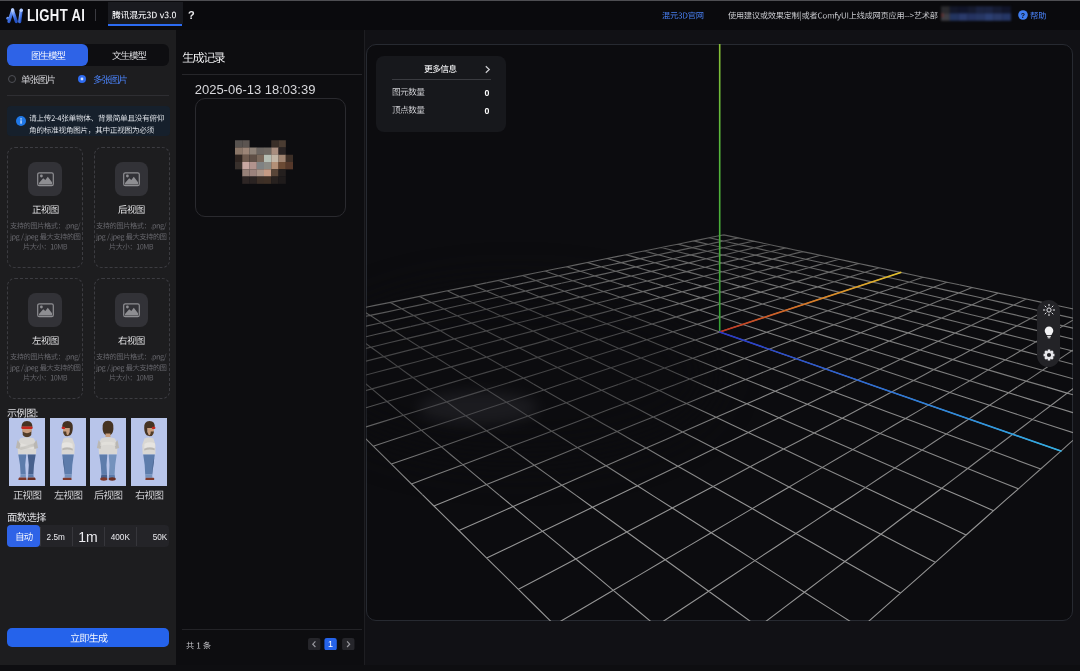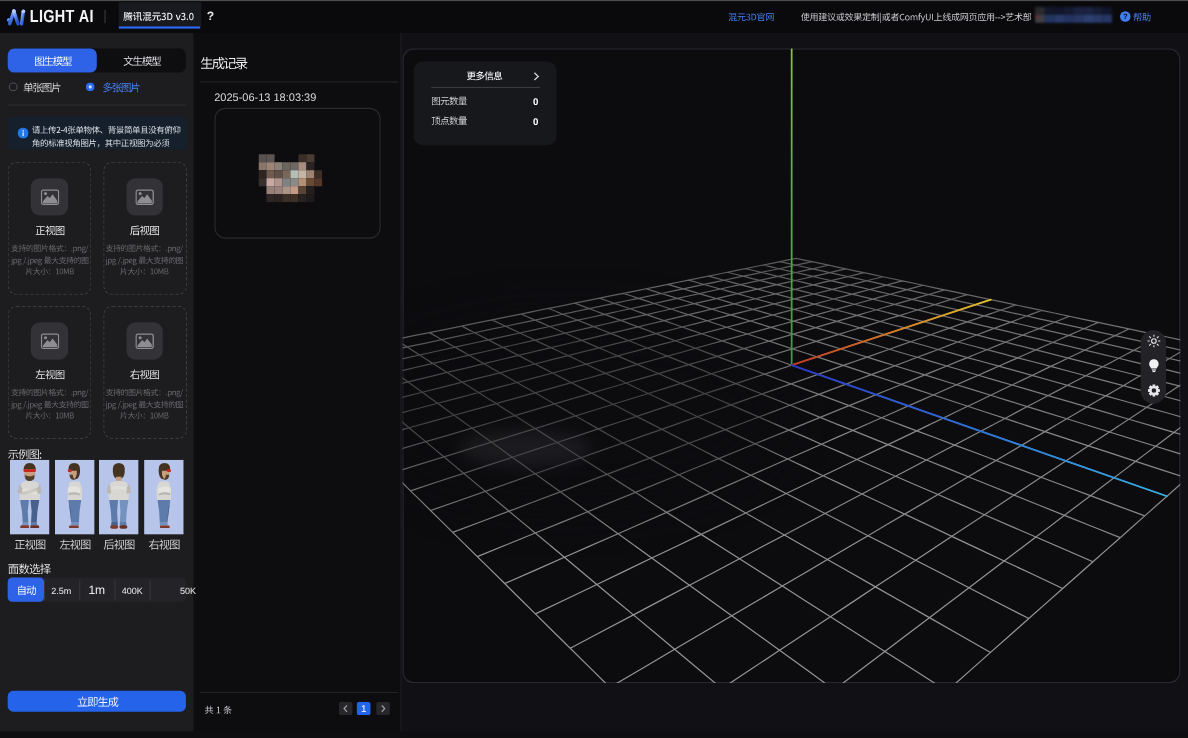--- a/index.html
+++ b/index.html
@@ -265,32 +265,32 @@
 <div class="abs" style="left:7.3px;top:525.3px;width:161.4px;height:22px;background:#242428;border-radius:4px"></div>
 <div class="abs" style="left:39.6px;top:527px;width:1px;height:18.5px;background:#36363b"></div>
 <div class="abs" style="left:71.9px;top:527px;width:1px;height:18.5px;background:#36363b"></div>
 <div class="abs" style="left:104.1px;top:527px;width:1px;height:18.5px;background:#36363b"></div>
 <div class="abs" style="left:136.4px;top:527px;width:1px;height:18.5px;background:#36363b"></div>
 <div class="abs" style="left:7.3px;top:525.3px;width:32.3px;height:22px;background:#2e63e7;border-radius:4px"></div>
 <svg style="position:absolute;left:14.8px;top:529.2px;overflow:visible" width="20" height="15">
     <path d="M2.3 7.2H7.4V8.6H2.3ZM2.3 6.5V5.1H7.4V6.5ZM2.3 9.3H7.4V10.7H2.3ZM4.4 3.1C4.3 3.4 4.1 4.0 4.0 4.4H1.6V11.9H2.3V11.4H7.4V11.9H8.2V4.4H4.7C4.9 4.0 5.0 3.6 5.2 3.2ZM9.5 3.9V4.5H13.2V3.9ZM14.9 3.2C14.9 3.9 14.9 4.6 14.8 5.3H13.5V6.0H14.8C14.7 8.2 14.3 10.2 13.0 11.4C13.2 11.5 13.4 11.7 13.6 11.9C15.0 10.6 15.4 8.4 15.5 6.0H17.0C16.8 9.4 16.7 10.7 16.5 11.0C16.4 11.1 16.3 11.1 16.1 11.1C15.9 11.1 15.4 11.1 14.8 11.0C15.0 11.3 15.0 11.5 15.1 11.8C15.6 11.8 16.1 11.8 16.4 11.8C16.7 11.7 16.9 11.6 17.1 11.4C17.4 11.0 17.5 9.6 17.7 5.7C17.7 5.5 17.7 5.3 17.7 5.3H15.6C15.6 4.6 15.6 3.9 15.6 3.2ZM9.5 10.7 9.5 10.7V10.7C9.7 10.6 10.0 10.5 12.7 9.9L12.9 10.5L13.5 10.3C13.3 9.6 12.9 8.5 12.5 7.6L11.9 7.8C12.1 8.2 12.3 8.8 12.5 9.3L10.2 9.8C10.6 8.9 11.0 7.8 11.2 6.8H13.3V6.1H9.1V6.8H10.5C10.2 7.9 9.8 9.1 9.7 9.4C9.5 9.7 9.4 10.0 9.2 10.1C9.3 10.2 9.4 10.6 9.5 10.7Z" fill="#ffffff"></path>
   </svg>
 <div class="abs" style="left:39.7px;top:533px;width:32px;text-align:center;color:#ececf0;font-size:8.2px;line-height:9px">2.5m</div>
-<div class="abs" style="left:72.0px;top:533px;width:32px;text-align:center;color:#ececf0;font-size:11px;line-height:9px">1m</div>
+<div class="abs" style="left:72.0px;top:533px;width:32px;text-align:center;color:#ececf0;font-size:14px;line-height:9px">1m</div>
 <div class="abs" style="left:104.3px;top:533px;width:32px;text-align:center;color:#ececf0;font-size:8.2px;line-height:9px">400K</div>
-<div class="abs" style="left:155px;top:533px;width:32px;text-align:center;color:#ececf0;font-size:8.2px;line-height:9px">50K</div>
+<div class="abs" style="left:144px;top:533px;width:32px;text-align:center;color:#ececf0;font-size:8.2px;line-height:9px">50K</div>
 <div class="abs" style="left:7.3px;top:628.3px;width:162px;height:19px;background:#2563eb;border-radius:5px"></div>
 <svg style="position:absolute;left:69.7px;top:629.8px;overflow:visible" width="40" height="16">
     <path d="M1.0 5.2V6.0H9.2V5.2ZM2.4 6.7C2.8 8.0 3.2 9.8 3.4 11.0L4.2 10.8C4.0 9.6 3.6 7.9 3.2 6.5ZM4.4 3.4C4.6 3.9 4.8 4.6 4.9 5.1L5.7 4.8C5.5 4.4 5.3 3.7 5.1 3.2ZM7.0 6.5C6.7 8.0 6.1 10.1 5.5 11.4H0.6V12.2H9.7V11.4H6.3C6.9 10.1 7.5 8.2 7.9 6.7ZM13.6 6.5V7.9H11.2V6.5ZM13.6 5.8H11.2V4.5H13.6ZM12.5 9.5C12.7 9.8 12.9 10.1 13.1 10.5L11.2 11.1V8.6H14.3V3.8H10.4V10.9C10.4 11.3 10.1 11.5 10.0 11.6C10.1 11.8 10.2 12.1 10.3 12.3C10.5 12.2 10.8 12.0 13.4 11.1C13.6 11.5 13.8 11.9 13.9 12.1L14.6 11.8C14.3 11.1 13.7 10.0 13.2 9.1ZM15.3 3.9V12.6H16.0V4.6H17.9V9.7C17.9 9.9 17.8 9.9 17.7 9.9C17.5 9.9 17.1 9.9 16.5 9.9C16.6 10.1 16.7 10.4 16.8 10.6C17.5 10.7 18.0 10.6 18.3 10.5C18.5 10.4 18.6 10.2 18.6 9.8V3.9ZM21.0 3.4C20.7 4.9 20.0 6.3 19.2 7.2C19.3 7.3 19.7 7.5 19.8 7.7C20.2 7.2 20.6 6.6 20.9 6.0H23.3V8.2H20.3V9.0H23.3V11.6H19.2V12.3H28.3V11.6H24.1V9.0H27.4V8.2H24.1V6.0H27.8V5.2H24.1V3.3H23.3V5.2H21.2C21.5 4.7 21.7 4.2 21.8 3.6ZM33.4 3.3C33.4 3.9 33.5 4.4 33.5 5.0H29.2V7.9C29.2 9.2 29.1 11.0 28.3 12.2C28.5 12.3 28.8 12.6 28.9 12.7C29.8 11.4 30.0 9.3 30.0 7.9V7.8H31.9C31.8 9.6 31.8 10.2 31.6 10.4C31.6 10.5 31.5 10.5 31.3 10.5C31.1 10.5 30.7 10.5 30.2 10.4C30.4 10.6 30.4 10.9 30.4 11.1C30.9 11.2 31.4 11.2 31.7 11.1C32.0 11.1 32.1 11.0 32.3 10.9C32.5 10.6 32.6 9.7 32.6 7.4C32.6 7.3 32.6 7.1 32.6 7.1H30.0V5.7H33.6C33.7 7.4 33.9 8.9 34.3 10.1C33.6 10.9 32.8 11.5 31.9 12.0C32.1 12.1 32.4 12.4 32.5 12.6C33.3 12.1 34.0 11.6 34.6 10.9C35.1 11.9 35.7 12.6 36.5 12.6C37.3 12.6 37.5 12.1 37.7 10.3C37.5 10.3 37.2 10.1 37.0 9.9C37.0 11.3 36.8 11.8 36.5 11.8C36.0 11.8 35.6 11.2 35.2 10.2C35.9 9.2 36.5 8.1 37.0 6.7L36.2 6.5C35.9 7.6 35.4 8.5 34.9 9.3C34.6 8.3 34.4 7.1 34.3 5.7H37.6V5.0H34.3C34.3 4.4 34.2 3.9 34.2 3.3ZM34.7 3.8C35.4 4.1 36.2 4.6 36.6 5.0L37.0 4.5C36.7 4.1 35.8 3.6 35.2 3.3Z" fill="#ffffff"></path>
   </svg>
 <svg style="position:absolute;left:182.4px;top:48.3px;overflow:visible" width="45" height="19">
     <path d="M2.9 4.1C2.4 5.8 1.6 7.5 0.7 8.6C0.9 8.7 1.3 8.9 1.5 9.1C1.9 8.6 2.3 7.9 2.7 7.1H5.6V9.8H2.0V10.6H5.6V13.7H0.7V14.6H11.5V13.7H6.5V10.6H10.5V9.8H6.5V7.1H10.9V6.2H6.5V3.9H5.6V6.2H3.1C3.4 5.6 3.6 4.9 3.8 4.3ZM17.1 3.9C17.1 4.6 17.1 5.3 17.1 5.9H12.0V9.3C12.0 10.9 11.9 13.0 10.9 14.5C11.2 14.6 11.5 14.9 11.7 15.1C12.8 13.5 13.0 11.0 13.0 9.3V9.3H15.2C15.2 11.3 15.1 12.1 14.9 12.3C14.8 12.4 14.7 12.4 14.6 12.4C14.3 12.4 13.8 12.4 13.3 12.4C13.4 12.6 13.5 13.0 13.5 13.2C14.1 13.2 14.7 13.2 15.0 13.2C15.3 13.2 15.5 13.1 15.7 12.9C16.0 12.5 16.0 11.5 16.1 8.8C16.1 8.7 16.1 8.4 16.1 8.4H13.0V6.8H17.2C17.3 8.8 17.6 10.6 18.1 12.0C17.3 12.9 16.4 13.6 15.3 14.2C15.5 14.4 15.8 14.7 16.0 14.9C16.9 14.4 17.7 13.7 18.5 12.9C19.0 14.2 19.7 14.9 20.7 14.9C21.6 14.9 21.9 14.3 22.1 12.2C21.9 12.2 21.5 12.0 21.3 11.7C21.2 13.4 21.1 14.0 20.7 14.0C20.1 14.0 19.6 13.3 19.1 12.1C20.0 11.0 20.7 9.6 21.3 8.0L20.4 7.8C20.0 9.0 19.5 10.1 18.8 11.0C18.5 9.9 18.3 8.4 18.1 6.8H22.0V5.9H18.1C18.0 5.3 18.0 4.6 18.0 3.9ZM18.6 4.5C19.4 4.9 20.3 5.5 20.8 5.9L21.4 5.3C20.9 4.9 19.9 4.3 19.2 3.9ZM22.5 4.7C23.2 5.3 24.0 6.1 24.4 6.7L25.1 6.0C24.6 5.5 23.8 4.7 23.1 4.2ZM23.4 14.8V14.8C23.6 14.5 23.9 14.3 25.9 12.9C25.8 12.7 25.7 12.3 25.6 12.1L24.4 12.9V7.7H21.6V8.6H23.5V12.9C23.5 13.5 23.1 13.9 22.9 14.1C23.1 14.2 23.3 14.6 23.4 14.8ZM26.1 4.7V5.6H30.9V8.7H26.3V13.3C26.3 14.5 26.7 14.8 28.1 14.8C28.4 14.8 30.6 14.8 30.9 14.8C32.2 14.8 32.5 14.3 32.6 12.3C32.4 12.2 32.0 12.1 31.8 11.9C31.7 13.6 31.6 14.0 30.8 14.0C30.4 14.0 28.5 14.0 28.2 14.0C27.4 14.0 27.2 13.8 27.2 13.4V9.6H30.9V10.2H31.8V4.7ZM33.1 10.2C33.9 10.6 34.9 11.3 35.3 11.8L36.0 11.2C35.5 10.7 34.5 10.1 33.7 9.6ZM33.1 4.5V5.4H40.5L40.4 6.5H33.5V7.3H40.4L40.3 8.4H32.3V9.3H37.1V11.5C35.3 12.2 33.5 12.9 32.3 13.4L32.8 14.2C34.0 13.7 35.6 13.0 37.1 12.3V14.0C37.1 14.2 37.0 14.2 36.8 14.2C36.6 14.3 36.0 14.3 35.2 14.2C35.4 14.5 35.5 14.8 35.6 15.0C36.5 15.0 37.1 15.0 37.5 14.9C37.9 14.8 38.0 14.5 38.0 14.0V11.2C39.0 12.8 40.6 13.9 42.4 14.5C42.6 14.3 42.8 13.9 43.0 13.7C41.7 13.4 40.6 12.7 39.7 11.9C40.4 11.4 41.3 10.7 42.1 10.1L41.3 9.6C40.8 10.1 39.9 10.8 39.1 11.3C38.7 10.8 38.3 10.2 38.0 9.6V9.3H42.9V8.4H41.2C41.3 7.2 41.4 5.7 41.4 4.5L40.7 4.5L40.6 4.5Z" fill="#f2f2f4"></path>
   </svg>
 <div class="abs" style="left:182px;top:73.5px;width:180px;height:1px;background:#26262a"></div>
-<div class="abs" style="left:194.7px;top:84.8px;color:#d8d8dc;font-size:10px;line-height:9px">2025-06-13 18:03:39</div>
+<div class="abs" style="left:194.7px;top:84.8px;color:#d8d8dc;font-size:13px;line-height:9px">2025-06-13 18:03:39</div>
 <div class="abs" style="left:194.5px;top:98px;width:151px;height:119.3px;border:1px solid #2a2a2f;border-radius:10px"></div>
 <svg class="abs" style="left:234.5px;top:139.5px;filter:blur(0.7px)" width="58" height="44" viewBox="0 0 57.6 43.2">
     <rect x="0.0" y="0.0" width="7.3" height="7.3" fill="#57524f"></rect>
     <rect x="7.2" y="0.0" width="7.3" height="7.3" fill="#5b5450"></rect>
     <rect x="36.0" y="0.0" width="7.3" height="7.3" fill="#3a2f28"></rect>
     <rect x="43.2" y="0.0" width="7.3" height="7.3" fill="#4a3c32"></rect>
     <rect x="0.0" y="7.2" width="7.3" height="7.3" fill="#8a7668"></rect>
     <rect x="7.2" y="7.2" width="7.3" height="7.3" fill="#9c8577"></rect>
     <rect x="14.4" y="7.2" width="7.3" height="7.3" fill="#8d8177"></rect>
     <rect x="21.6" y="7.2" width="7.3" height="7.3" fill="#6b6561"></rect>

